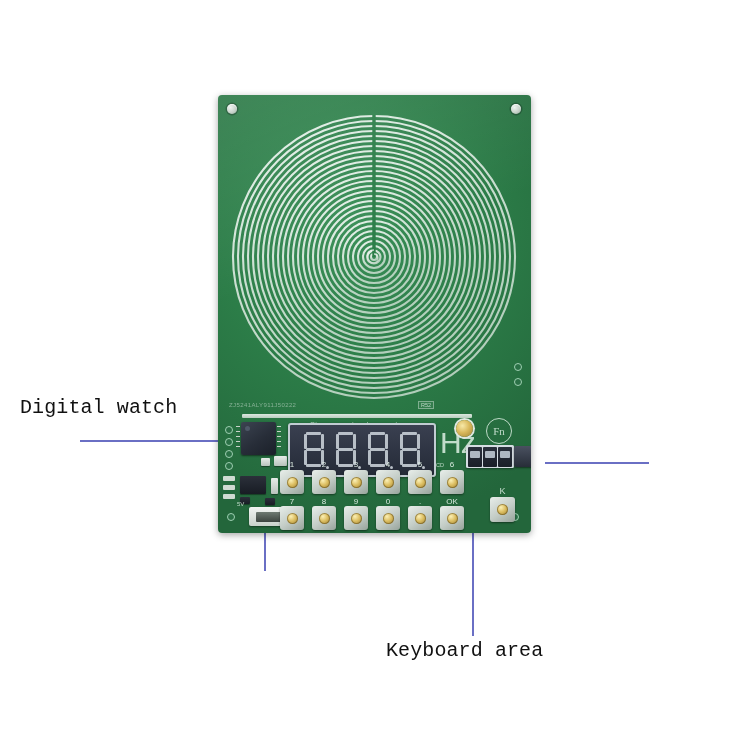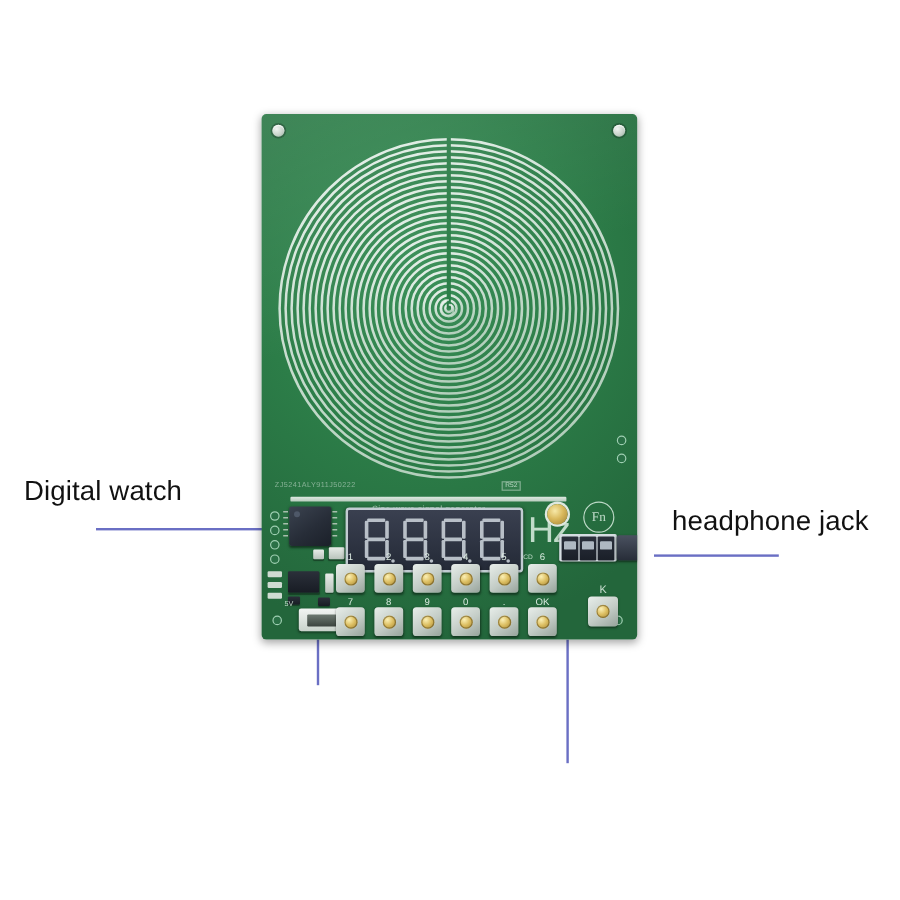--- a/index.html
+++ b/index.html
@@ -16,22 +16,22 @@
     width: 750px;
     height: 750px;
     background: #ffffff;
     overflow: hidden;
   }
 
   
   .anno {
     position: absolute;
     color: #111111;
-    font-family: Liberation Sans, sans-serif;
-    font-size: 23px;
+    font-family: Liberation Mono, monospace;
+    font-size: 20px;
     font-weight: 400;
     letter-spacing: .1px;
     white-space: nowrap;
     line-height: 1;
   }
   #label-digital-watch { left: 20px;  top: 398px; }
   #label-headphone     { left: 560px; top: 423px; }
   #label-power         { left: 112px; top: 565px; }
   #label-keyboard      { left: 386px; top: 641px; }
 
@@ -338,23 +338,23 @@
     color: #e2f1e7;
   }
 </style>
 </head>
 <body>
 
 <div id="stage">
 
   <div class="anno" id="label-digital-watch">Digital watch</div>
 
-  <div class="anno" id="label-headphone">headphone jack</div>
-
-
+
+
+  <div class="anno" id="label-keyboard">Keyboard area</div>
 
   <div class="leader h" id="leader-digital-watch"></div>
   <div class="leader h" id="leader-headphone"></div>
   <div class="leader v" id="leader-power"></div>
   <div class="leader v" id="leader-keyboard"></div>
 
   <div id="pcb">
 
     <div class="hole" id="hole-tl"></div>
     <div class="hole" id="hole-tr"></div>

